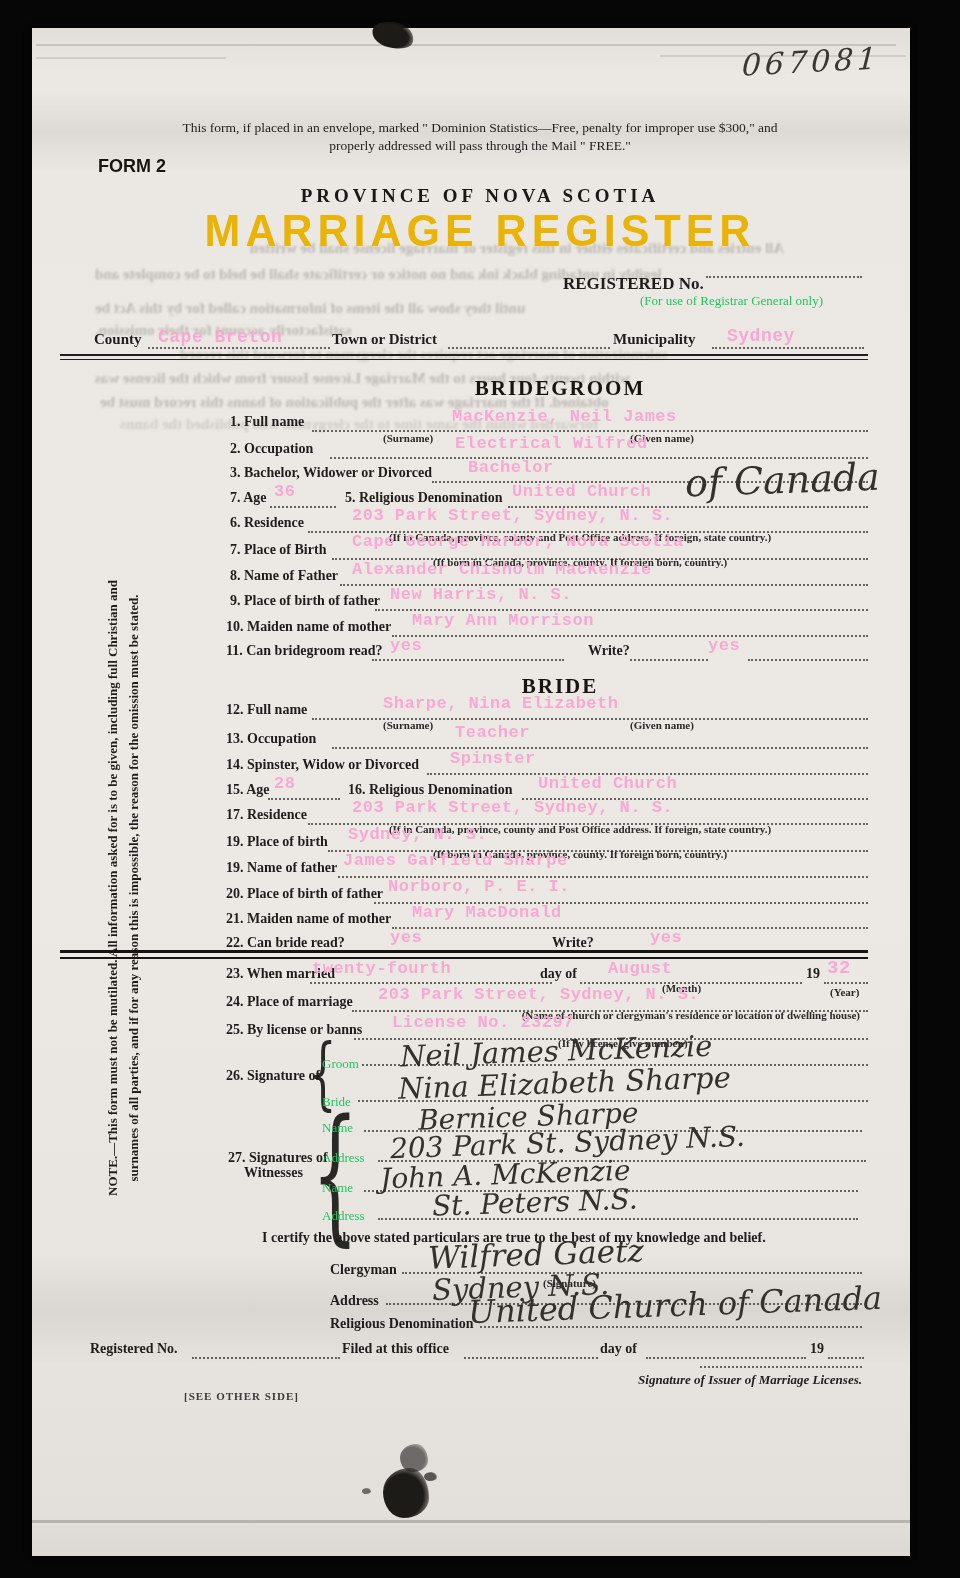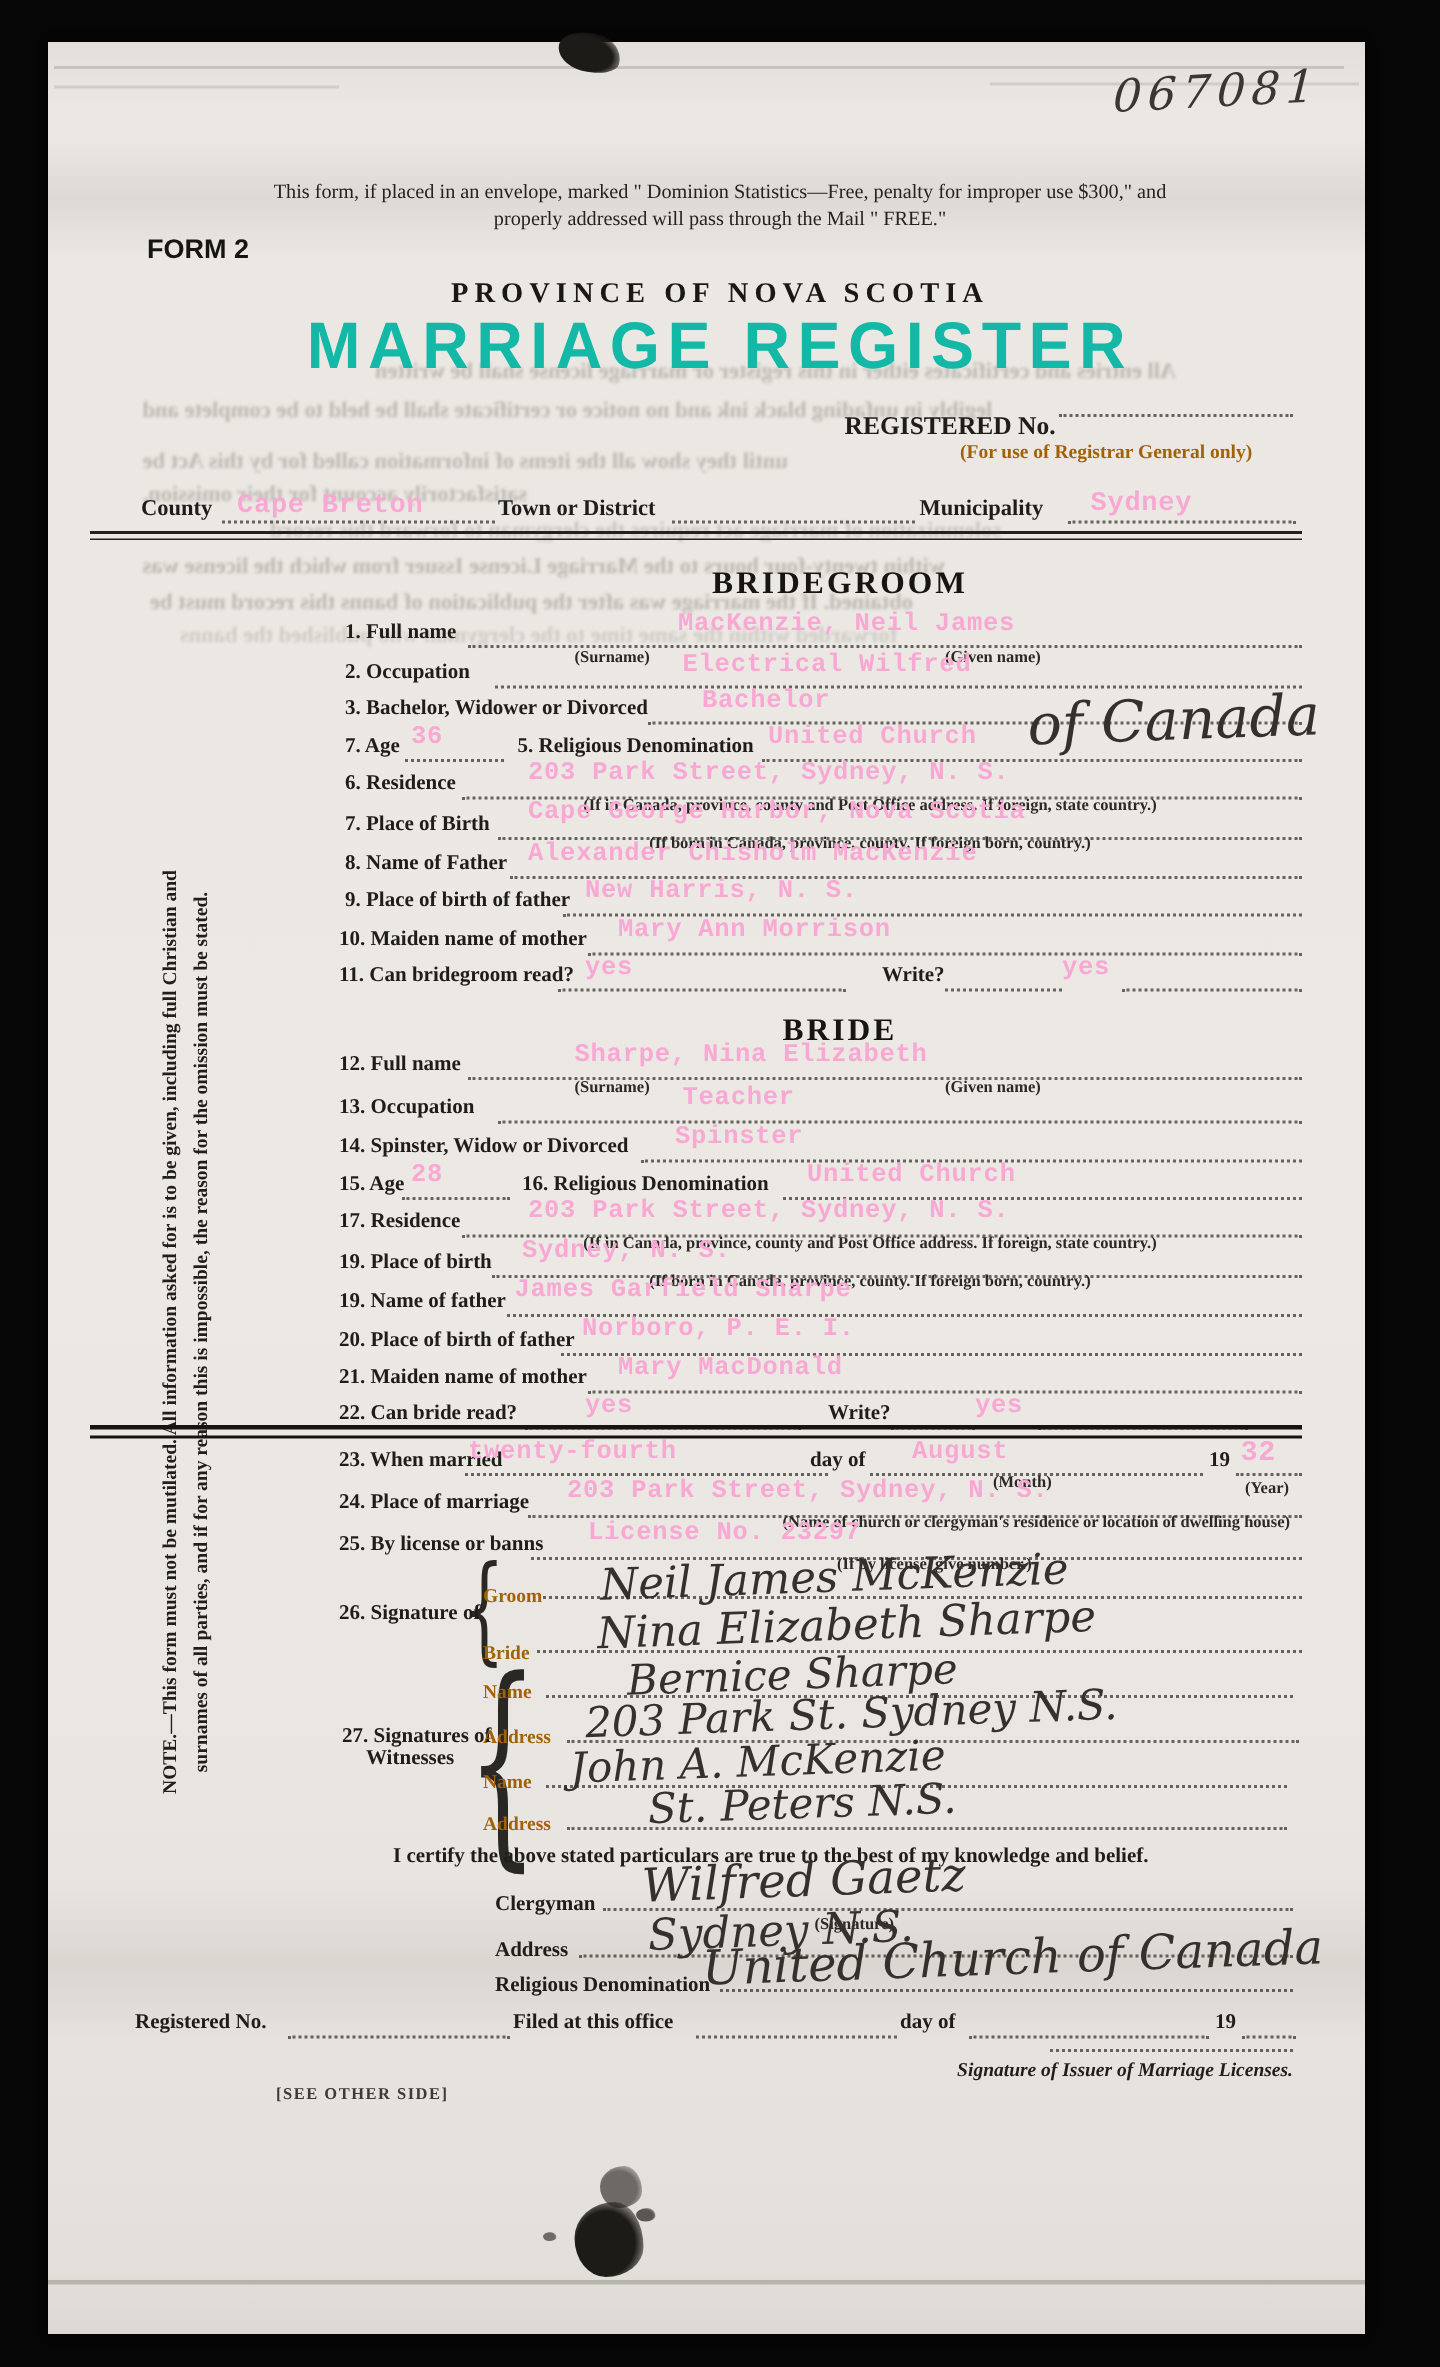--- a/index.html
+++ b/index.html
@@ -1,30 +1,30 @@
 <!DOCTYPE html>
 <html><head>
 <meta charset="utf-8">
 <style>
   html,body{margin:0;padding:0;background:#060606;width:960px;height:1578px;position:relative;overflow:hidden}
   .abs{position:absolute}
   .paper{left:32px;top:28px;width:878px;height:1528px;background:linear-gradient(180deg,#e2dfda 0%,#ebe8e3 3%,#ece9e4 55%,#e8e5e0 82%,#e3e0db 97%,#dcd9d4 100%);box-shadow:0 0 6px rgba(0,0,0,.6)}
   .edge{background:#aca9a2;height:2px;opacity:.55}
   .band{left:32px;width:878px;background:linear-gradient(180deg,rgba(146,142,135,0),rgba(146,142,135,.16),rgba(146,142,135,0))}
   .lbl{font-family:"Liberation Serif",serif;font-weight:700;color:#1f1d1a;font-size:14px;white-space:nowrap}
-  .lbl-sm{font-family:"Liberation Serif",serif;font-weight:700;color:#a16207;font-size:13px;white-space:nowrap}
+  .lbl-sm{font-family:"Liberation Serif",serif;font-weight:400;color:#22c55e;font-size:13px;white-space:nowrap}
   .typed{font-family:"Liberation Mono","DejaVu Sans Mono",monospace;font-weight:700;color:#f9a8d4;font-size:17px;letter-spacing:.5px;white-space:nowrap}
   .typed-lg{font-size:18px}
   .sub{font-family:"Liberation Serif",serif;font-weight:700;color:#2b2926;font-size:11px;white-space:nowrap}
   .hw{font-family:"DejaVu Serif",serif;font-style:italic;color:#34312d;white-space:nowrap;transform:rotate(-2deg)}
   .dots{border-bottom:2px dotted rgba(45,42,38,.7);height:14px}
   .rule-dbl{height:3px;border-top:2px solid #23201d;border-bottom:1px solid #23201d}
   .rule-heavy{height:4px;border-top:3px solid #161411;border-bottom:2px solid #161411}
   .h-sec{font-family:"Liberation Serif",serif;font-weight:700;font-size:21px;letter-spacing:2px;color:#17150f;text-align:center}
-  .title{font-family:"Liberation Sans",sans-serif;font-weight:700;font-size:43px;letter-spacing:5px;color:#14b8a6;text-align:center;transform:scaleY(1.02)}
+  .title{font-family:"Liberation Sans",sans-serif;font-weight:700;font-size:43px;letter-spacing:5px;color:#eab308;text-align:center;transform:scaleY(1.02)}
   .province{font-family:"Liberation Serif",serif;font-weight:700;font-size:19px;letter-spacing:4px;color:#1a1815;text-align:center}
   .notice{font-family:"Liberation Serif",serif;font-weight:400;font-size:13.5px;color:#24221f;text-align:center;width:960px}
   .form2{font-family:"Liberation Sans",sans-serif;font-weight:700;font-size:18px;color:#17150f}
   .ghost{font-family:"Liberation Serif",serif;font-weight:700;color:#8d8a82;transform:scaleX(-1);filter:blur(1.1px);opacity:.5;font-size:15px;white-space:nowrap}
   .brace{font-family:"DejaVu Serif",serif;font-weight:400;color:#2a2825;line-height:1}
   .vnote{font-family:"Liberation Serif",serif;font-weight:700;font-size:13px;color:#201e1b;text-align:center;line-height:1.6;transform:rotate(-90deg);transform-origin:0 0;white-space:nowrap}
   .serial{font-family:"DejaVu Serif",serif;font-style:italic;font-size:30px;letter-spacing:4px;color:#3a3733;transform:rotate(-3deg) skewX(-6deg)}
   .blot{border-radius:58% 42% 55% 45%/48% 60% 40% 52%;background:radial-gradient(ellipse at 45% 55%,#1d1b18 0 55%,rgba(29,27,24,.55) 72%,transparent 88%)}
   .issuer{font-family:"Liberation Serif",serif;font-weight:700;font-style:italic;font-size:13px;color:#201e1b;white-space:nowrap}
 </style>

